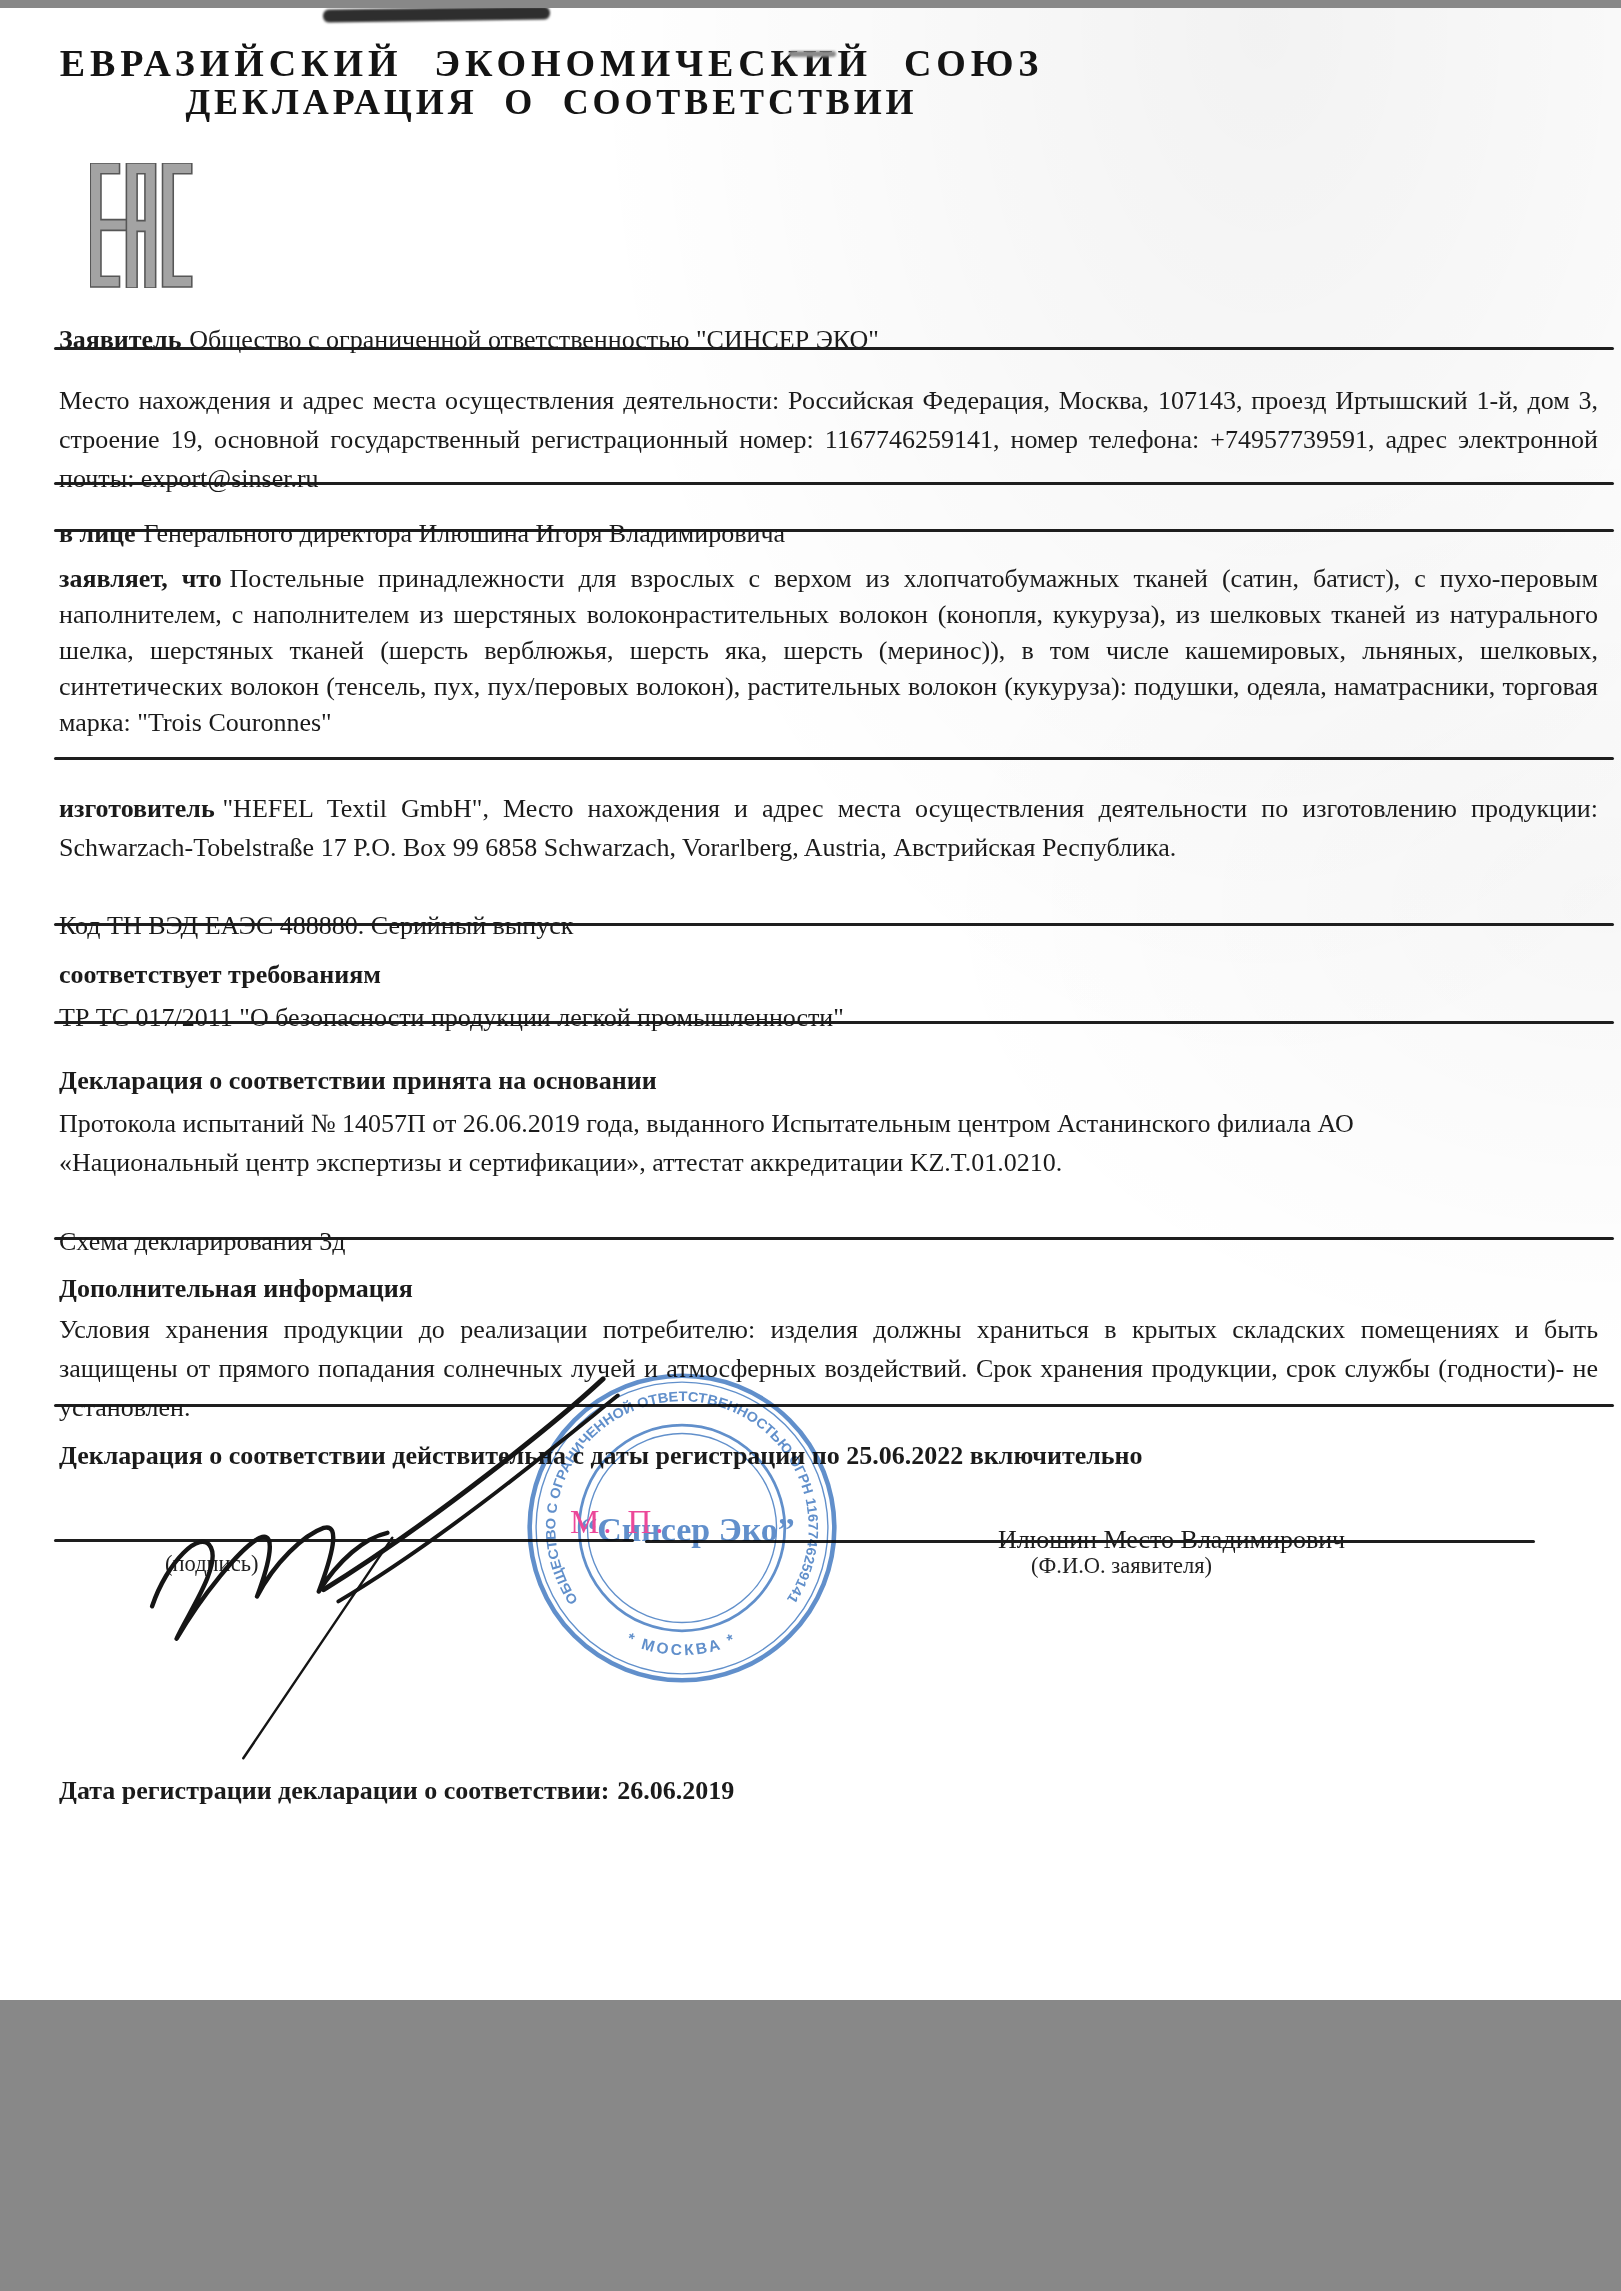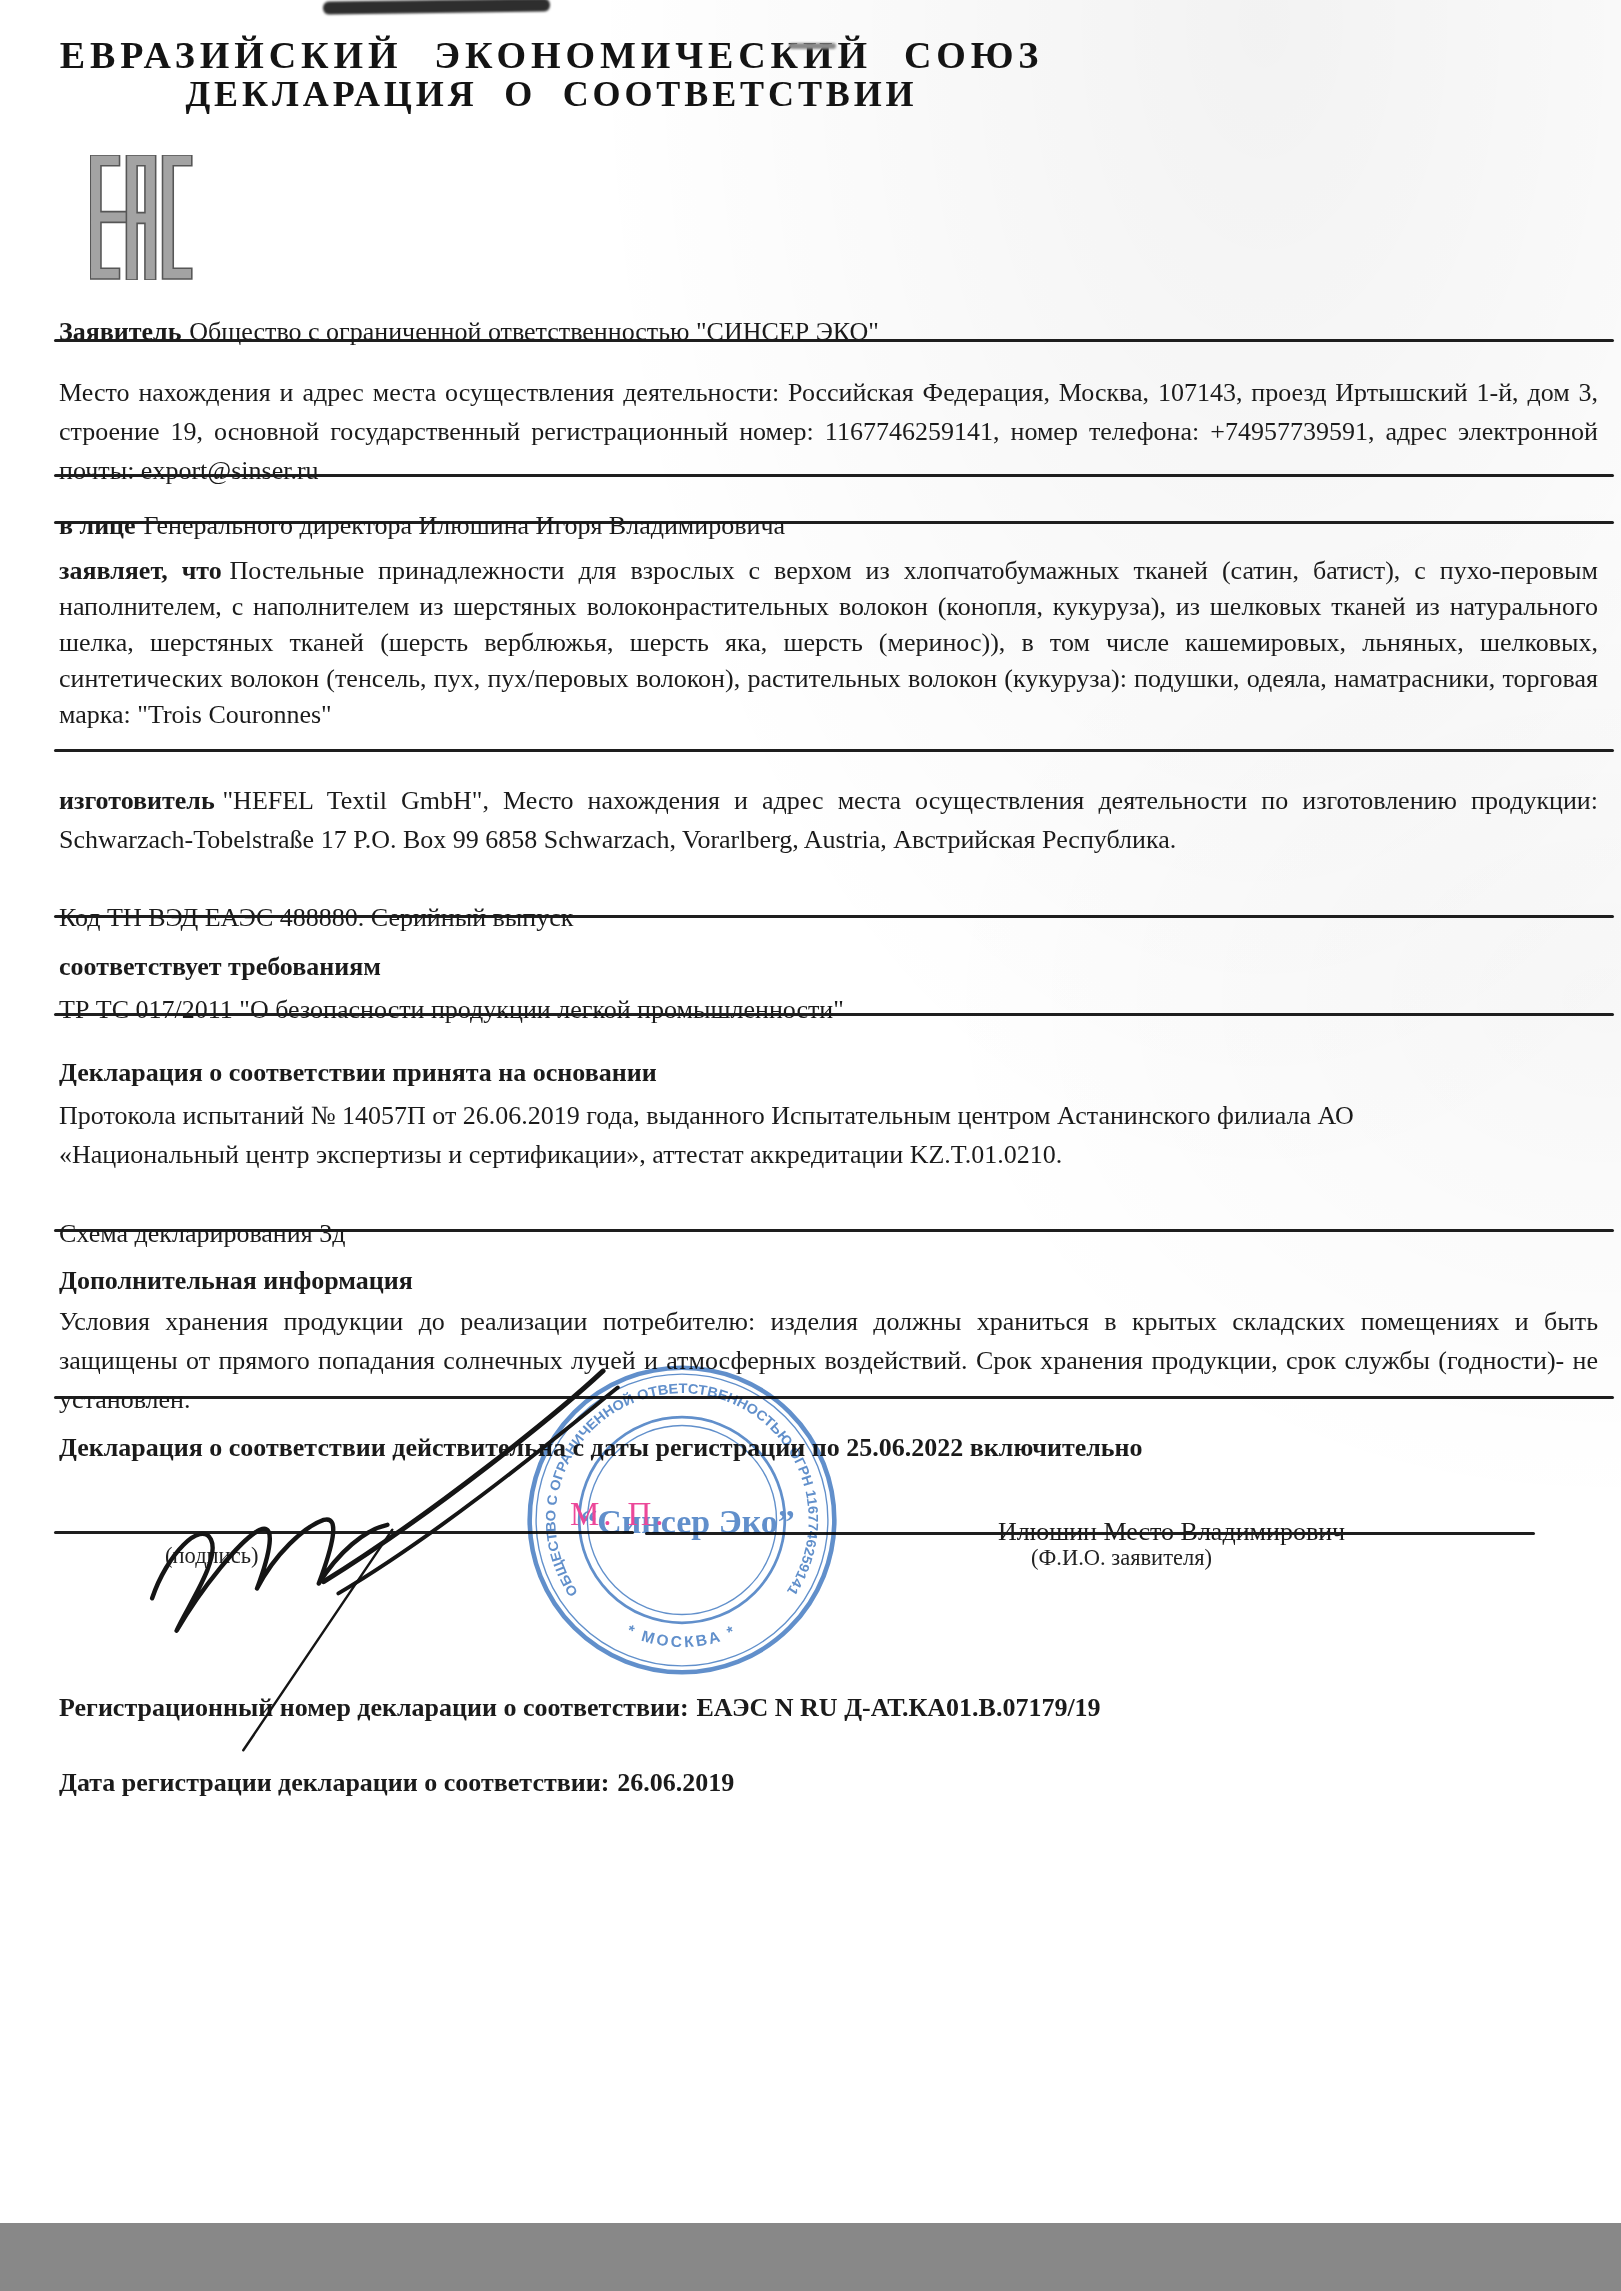--- a/index.html
+++ b/index.html
@@ -1,17 +1,17 @@
 <!DOCTYPE html>
 <html><head>
 <meta charset="utf-8">
 <style>
   html,body{margin:0;padding:0;background:#888;}
   .page{
-    position:relative;width:1621px;height:2223px;margin:0 auto;
+    position:relative;width:1621px;height:1992px;margin:8px auto;
     background:#fff;overflow:hidden;
     font-family:"Liberation Serif","DejaVu Serif",serif;color:#1b1b1b;
   }
   .wash{position:absolute;inset:0;background:
     radial-gradient(ellipse at 78% 1%, rgba(0,0,0,0.05), transparent 38%),
     radial-gradient(ellipse at 99% 45%, rgba(0,0,0,0.03), transparent 30%);
     pointer-events:none;z-index:1;}
   .t1,.t2{position:absolute;left:54px;width:995px;text-align:center;
     font-weight:bold;color:#141414;z-index:3;}
   .t1{top:33px;font-size:38px;letter-spacing:4.9px;word-spacing:17.6px;}
@@ -124,20 +124,17 @@
 
   <svg class="sig" width="549" height="412" viewBox="0 0 560 420">
     <g fill="none" stroke="#151515" stroke-linecap="round" stroke-linejoin="round">
       <path stroke-width="5" d="M505,13 C460,55 330,160 220,228"></path>
       <path stroke-width="4" d="M520,30 C470,70 345,175 235,240"></path>
       <path stroke-width="4.5" d="M45,245 C60,200 95,165 105,185 C115,205 80,255 70,278 C95,235 135,185 155,175 C172,168 165,200 152,235 C170,200 200,172 220,165 C238,160 228,195 215,230 C235,198 262,175 285,170"></path>
       <path stroke-width="2.5" d="M290,175 L138,400"></path>
     </g>
   </svg>
 
-  <p class="bp single bold" style="top:1662px">
-    <span class="lb">Регистрационный  номер декларации  о соответствии:</span><span>ЕАЭС  N RU Д-АТ.КА01.В.07179/19</span>
-  </p>
   <p class="bp single bold" style="top:1737px">
     <span class="lb">Дата регистрации декларации о соответствии:</span><span>26.06.2019</span>
   </p>
 </div>
 
 
 </body></html>

